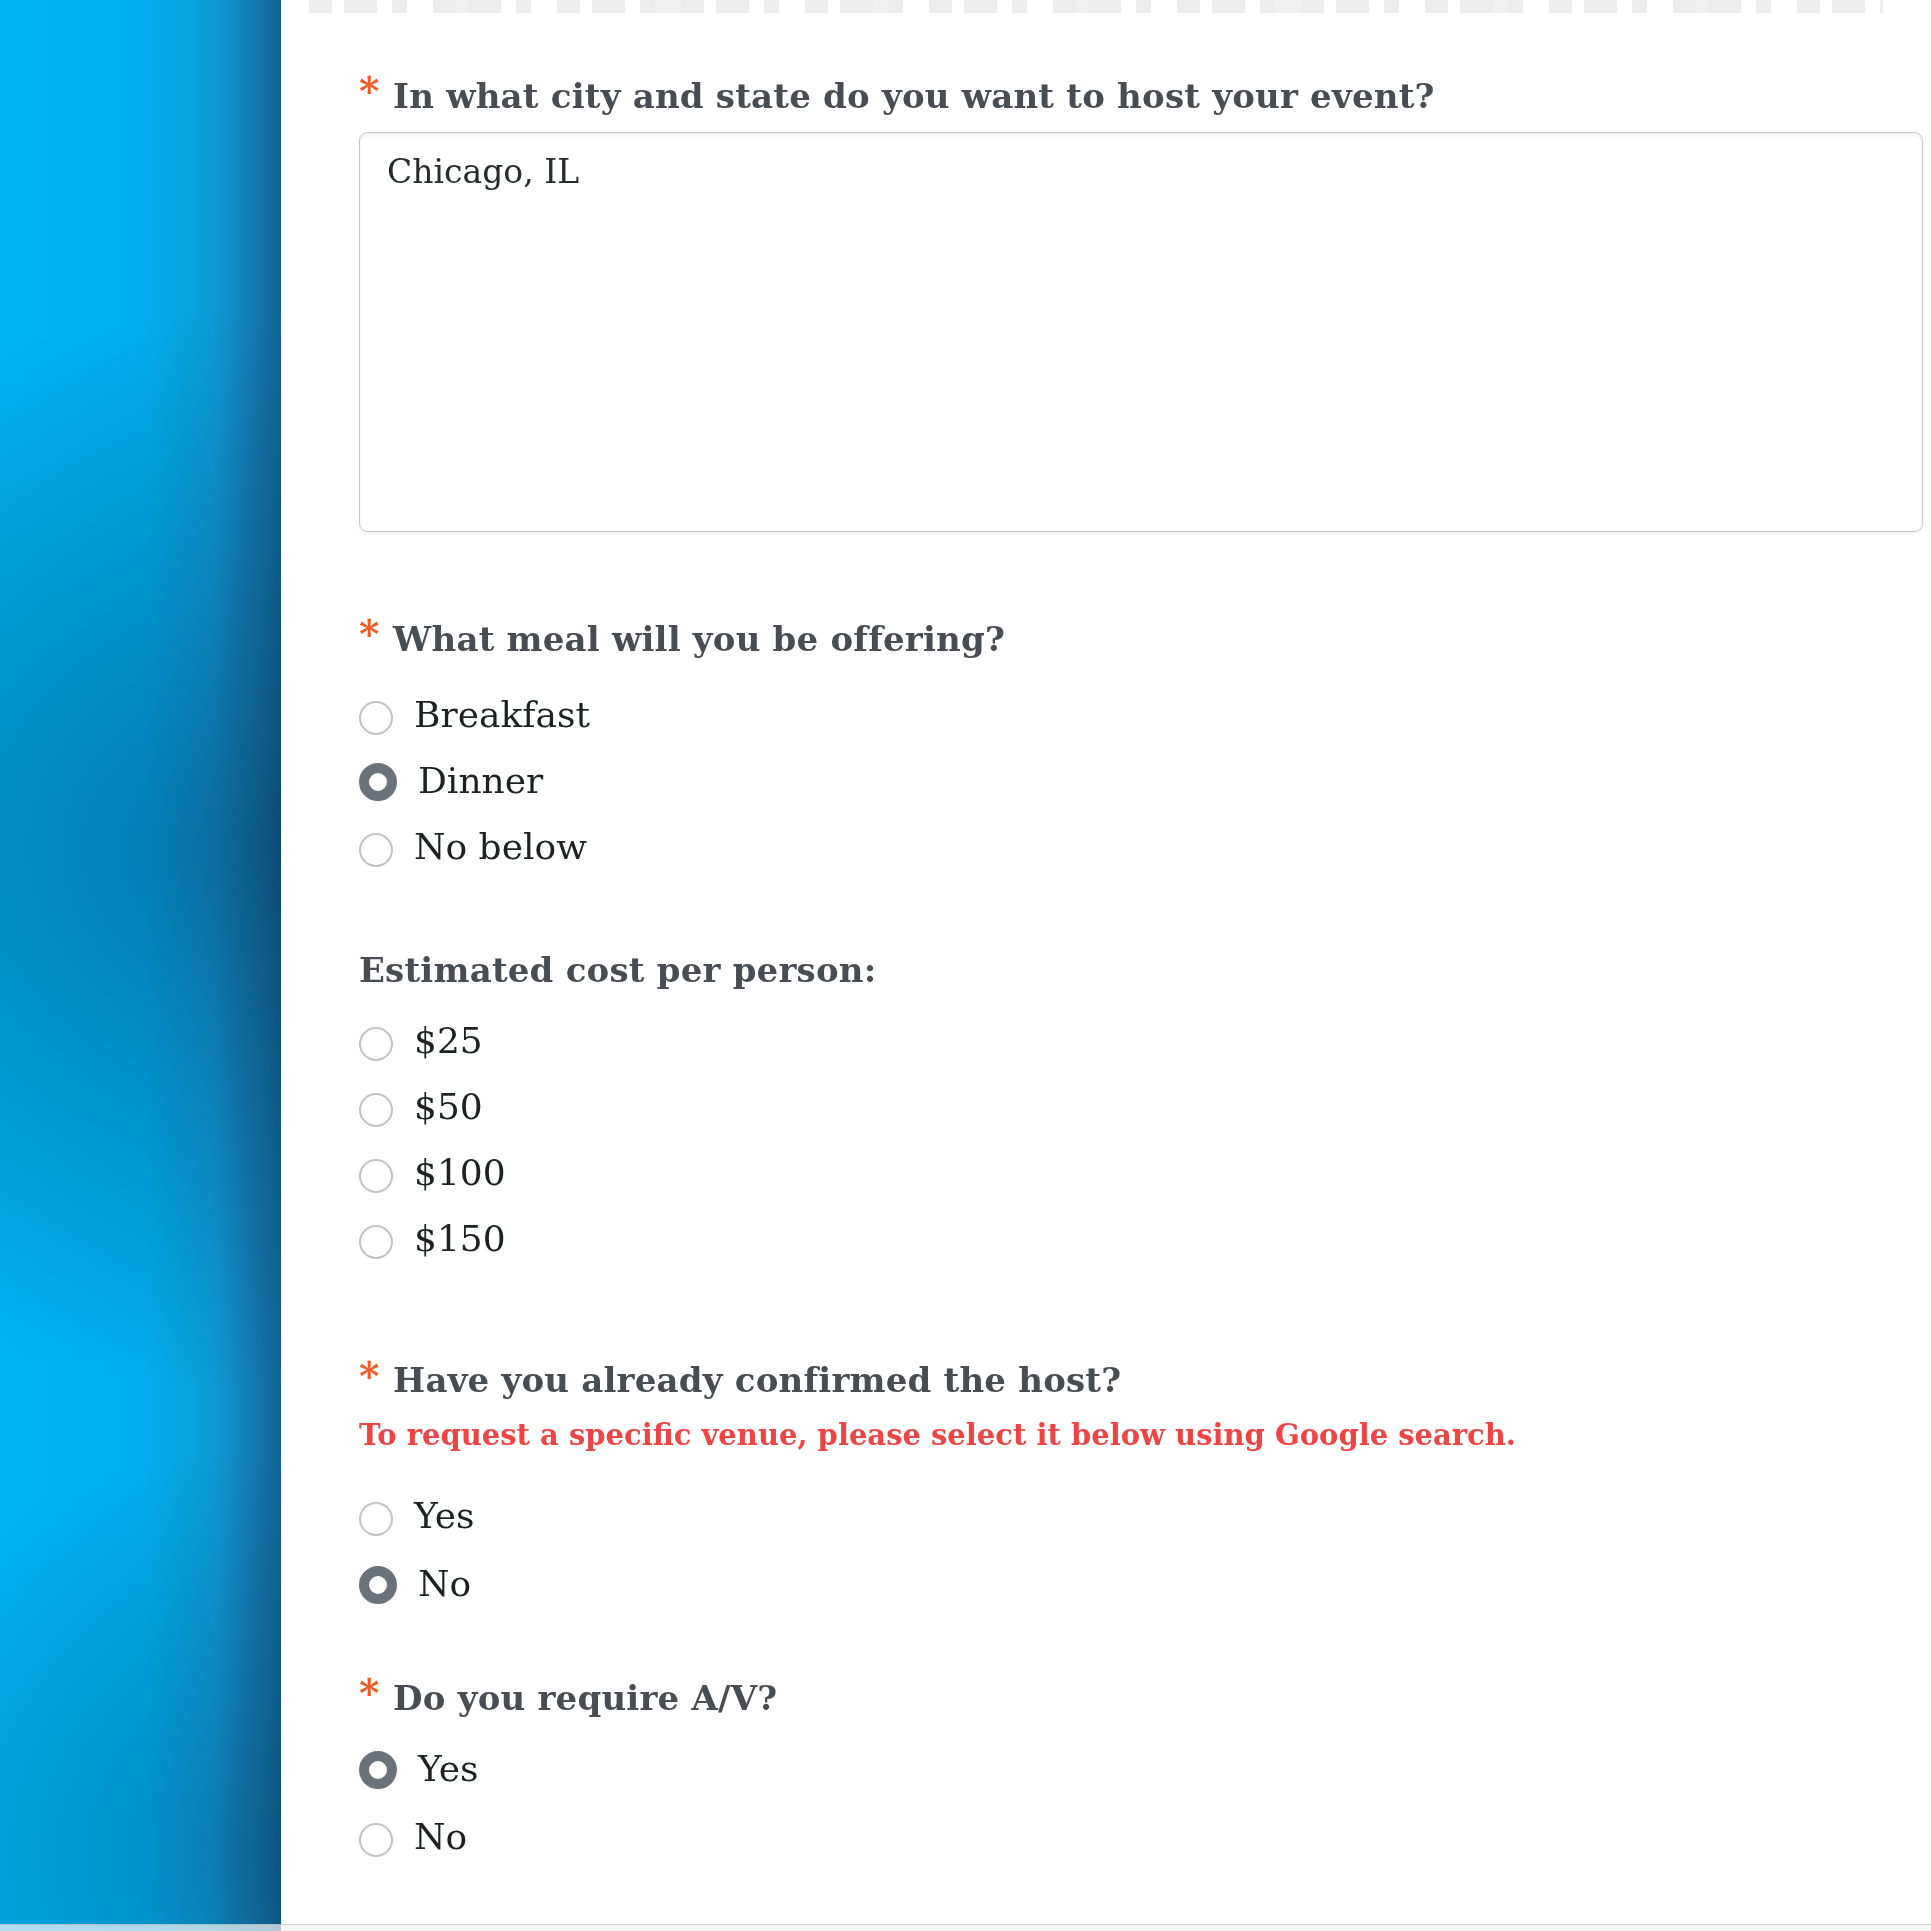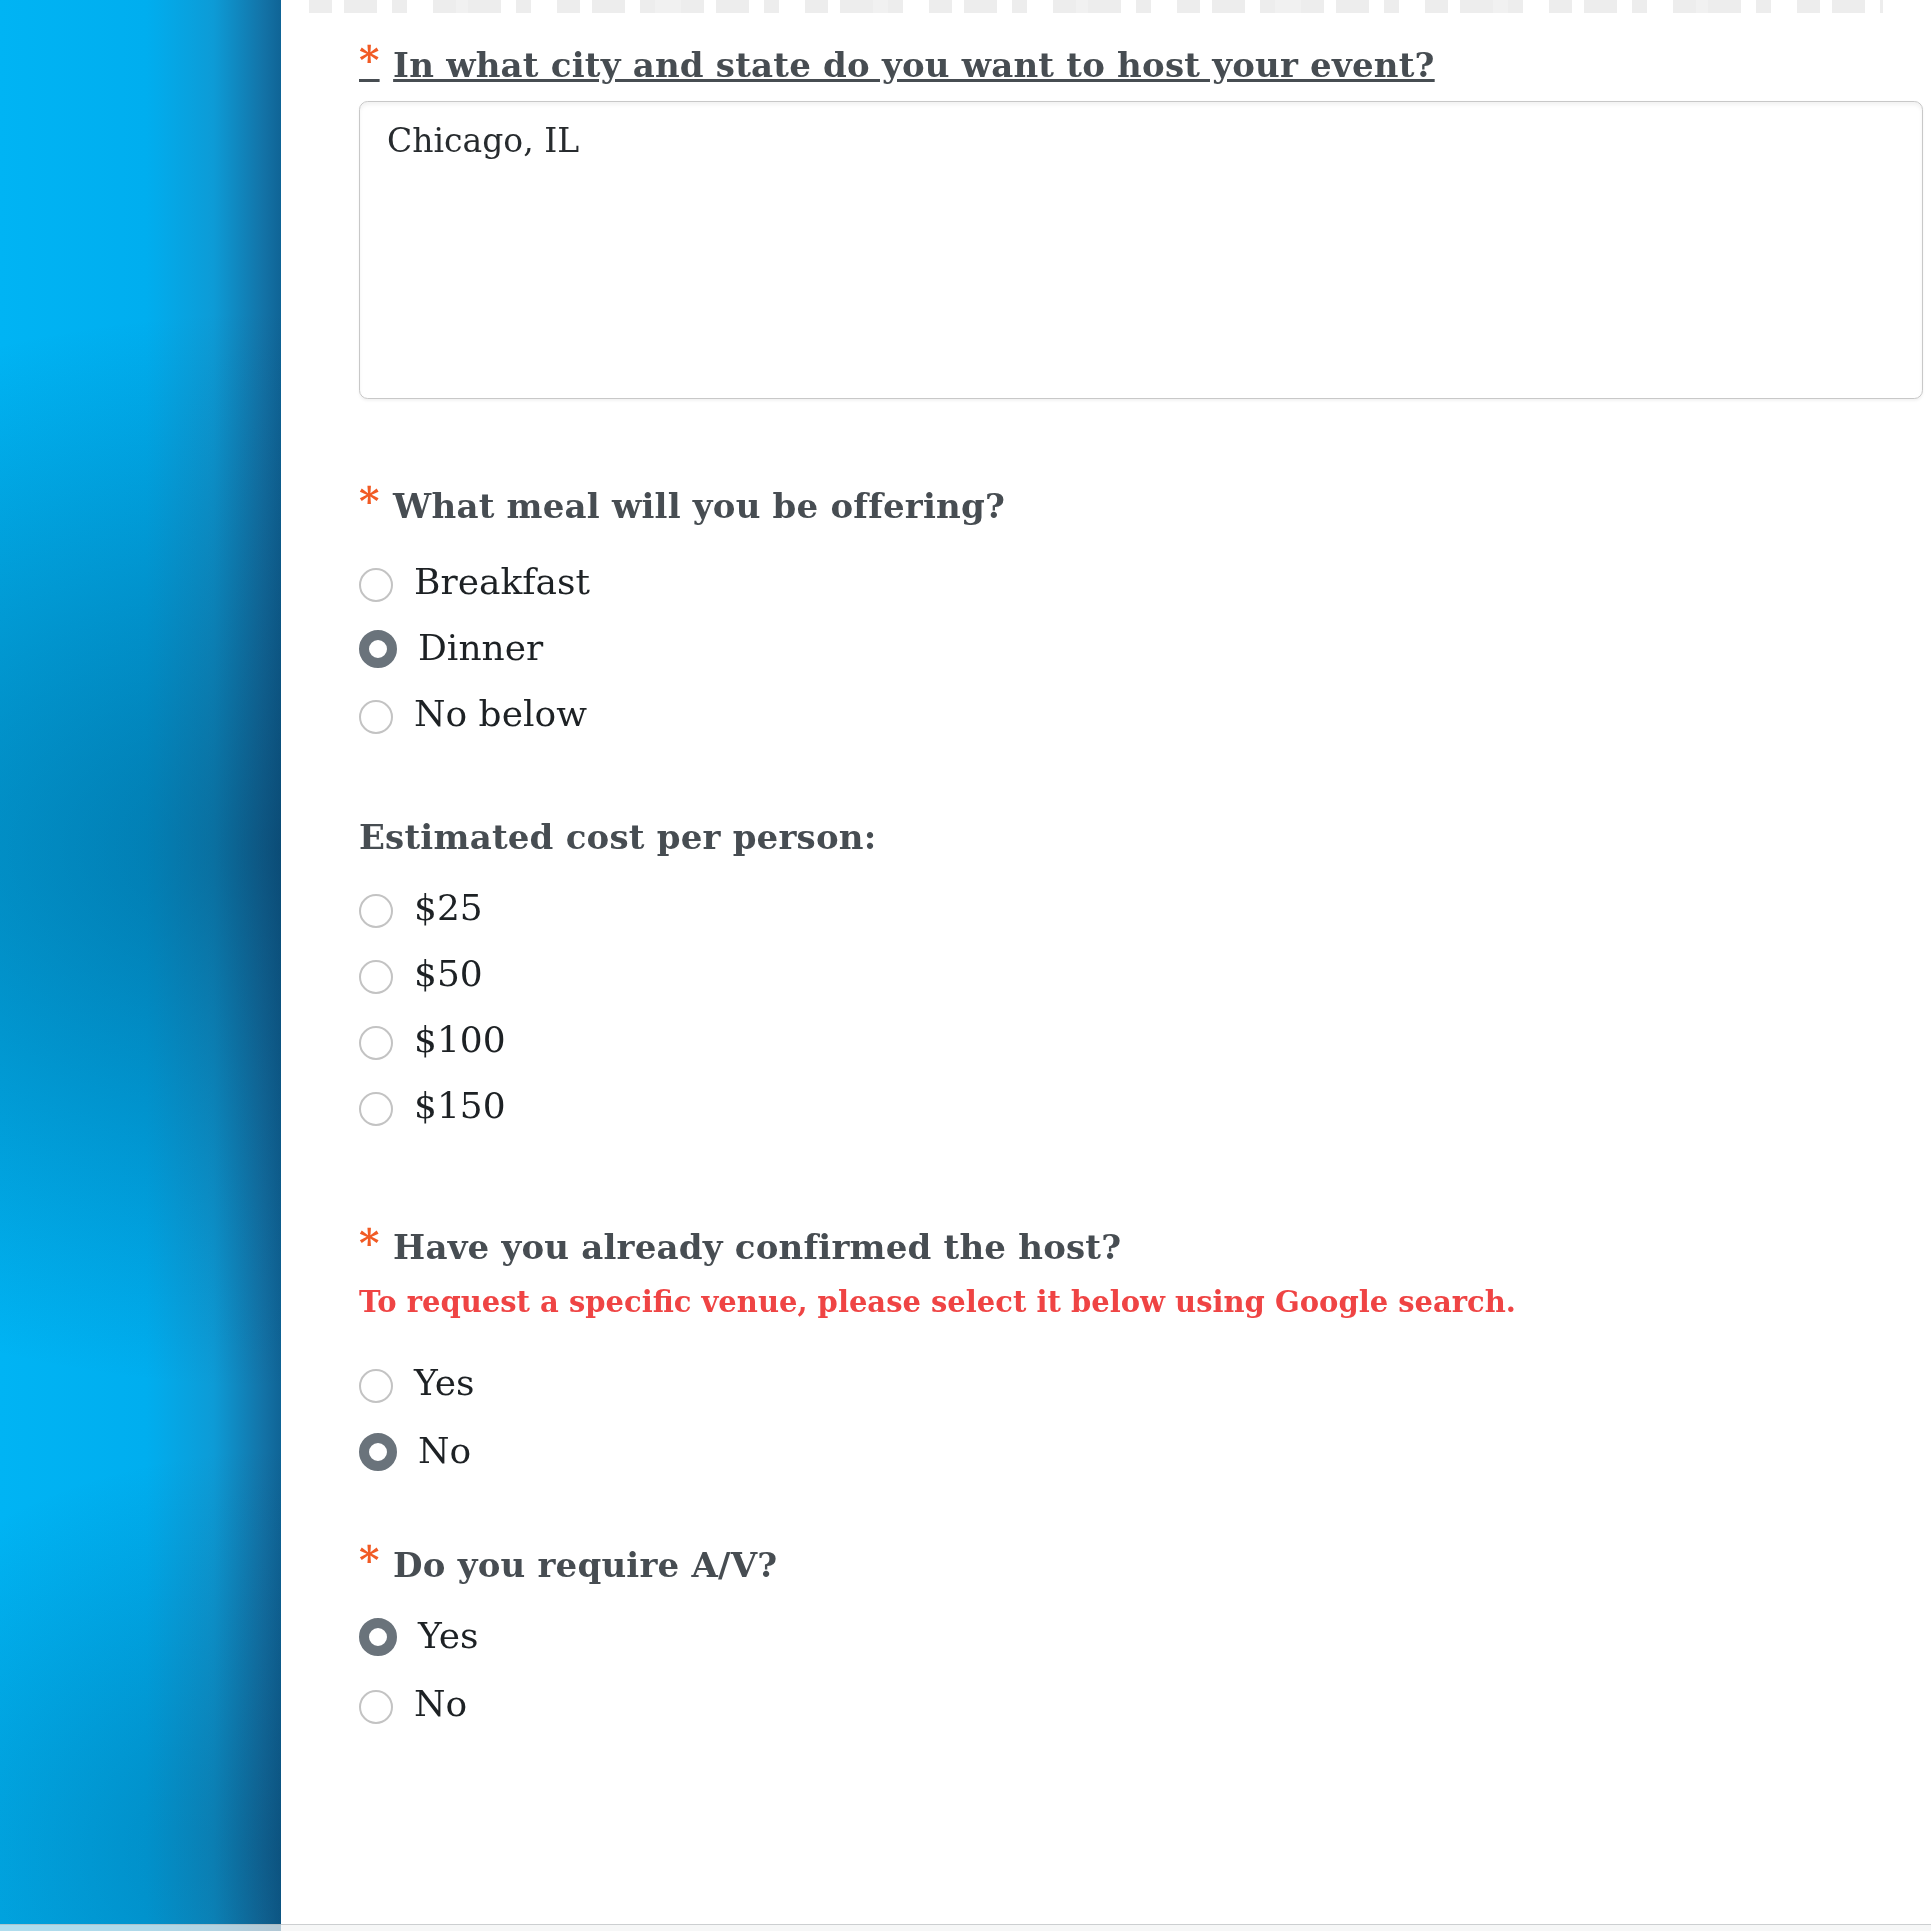--- a/index.html
+++ b/index.html
@@ -62,21 +62,21 @@
     font-size: 29px;
     font-weight: bold;
     color: #ef4444;
     line-height: 33px;
     margin-top: 17.4px;
   }
 
   textarea.bigbox {
     display: block;
     margin-top: 15.4px;
-    width: 1564px; height: 298px;
+    width: 1564px; height: 400px;
     border: 1.9px solid #c8c8c8;
     border-radius: 8.7px;
     padding: 19.3px 27px;
     font-family: "DejaVu Serif", "Liberation Serif", serif;
     font-size: 33px;
     color: #272b2e;
     background: #ffffff;
     resize: none;
     outline: none;
     box-shadow: inset 0 2.9px 3.9px rgba(0,0,0,0.05), 0 1.9px 2.9px rgba(0,0,0,0.05);
@@ -98,21 +98,21 @@
     border: 10.6px solid #6a737b;
   }
   .opt {
     margin-left: 21px;
     font-size: 36px;
     color: #1d2124;
     cursor: pointer;
   }
 
   
-  #q1 .qlabel { margin-top: 29px; text-decoration: underline; }
+  #q1 .qlabel { margin-top: 60px; }
   #q2 .qlabel { margin-top: 84px; }
   #q2 .rows   { margin-top: 8.7px; }
   #q3 .qlabel { margin-top: 82px; }
   #q3 .rows   { margin-top: 4.8px; }
   #q4 .qlabel { margin-top: 98px; }
   #q4 .rows   { margin-top: 16.4px; }
   #q5 .qlabel { margin-top: 71px; }
   #q5 .rows   { margin-top: 1.9px; }
 
   

